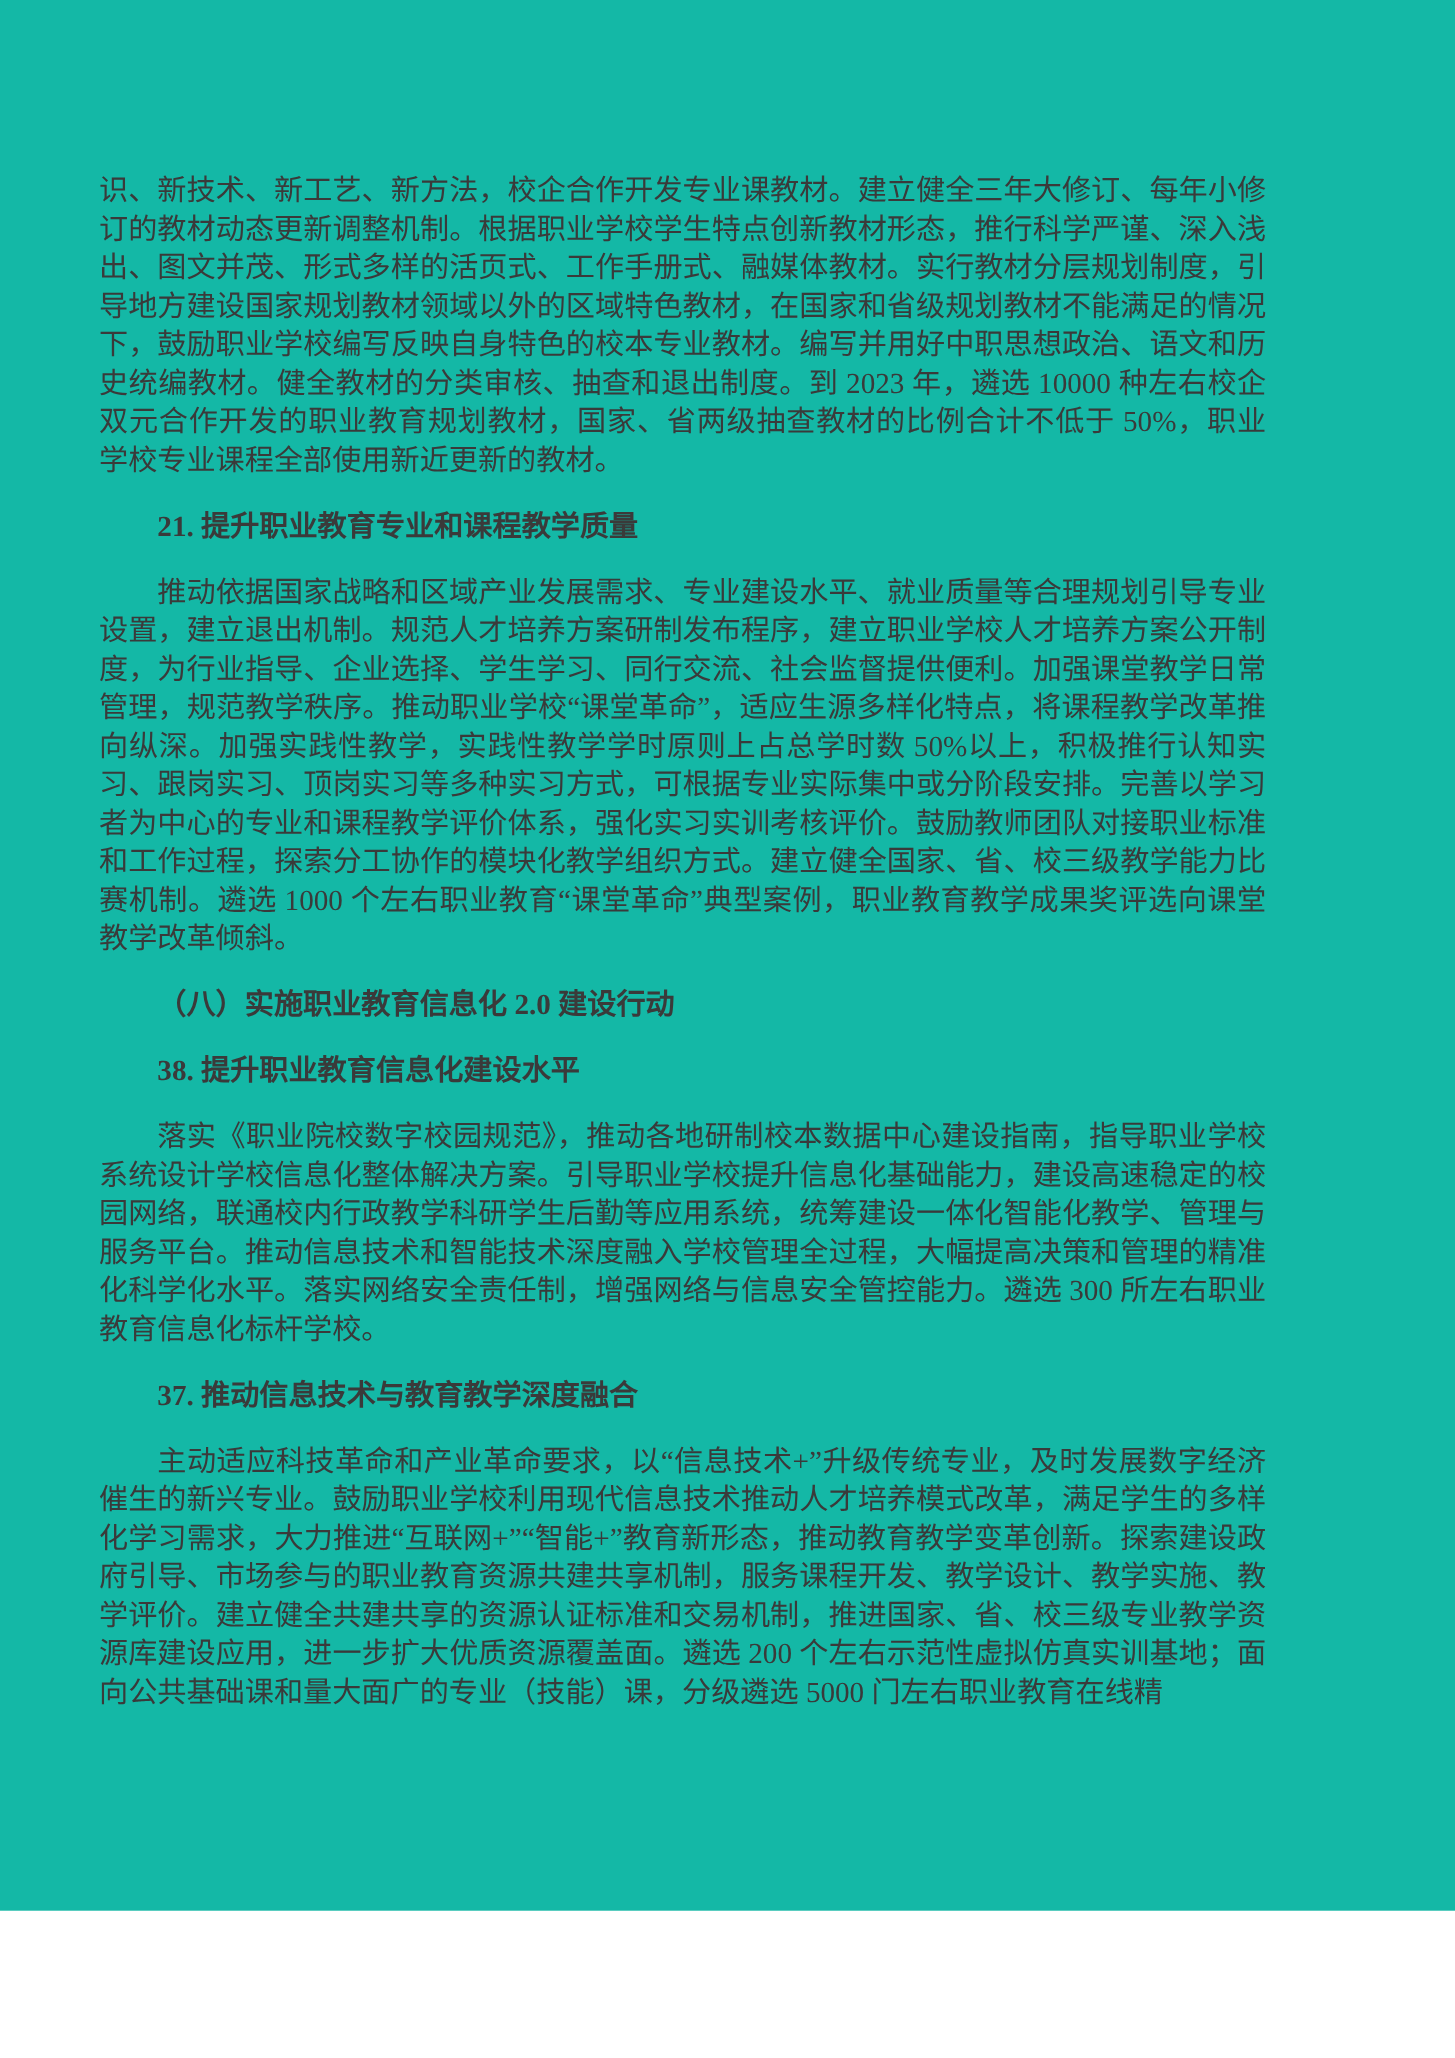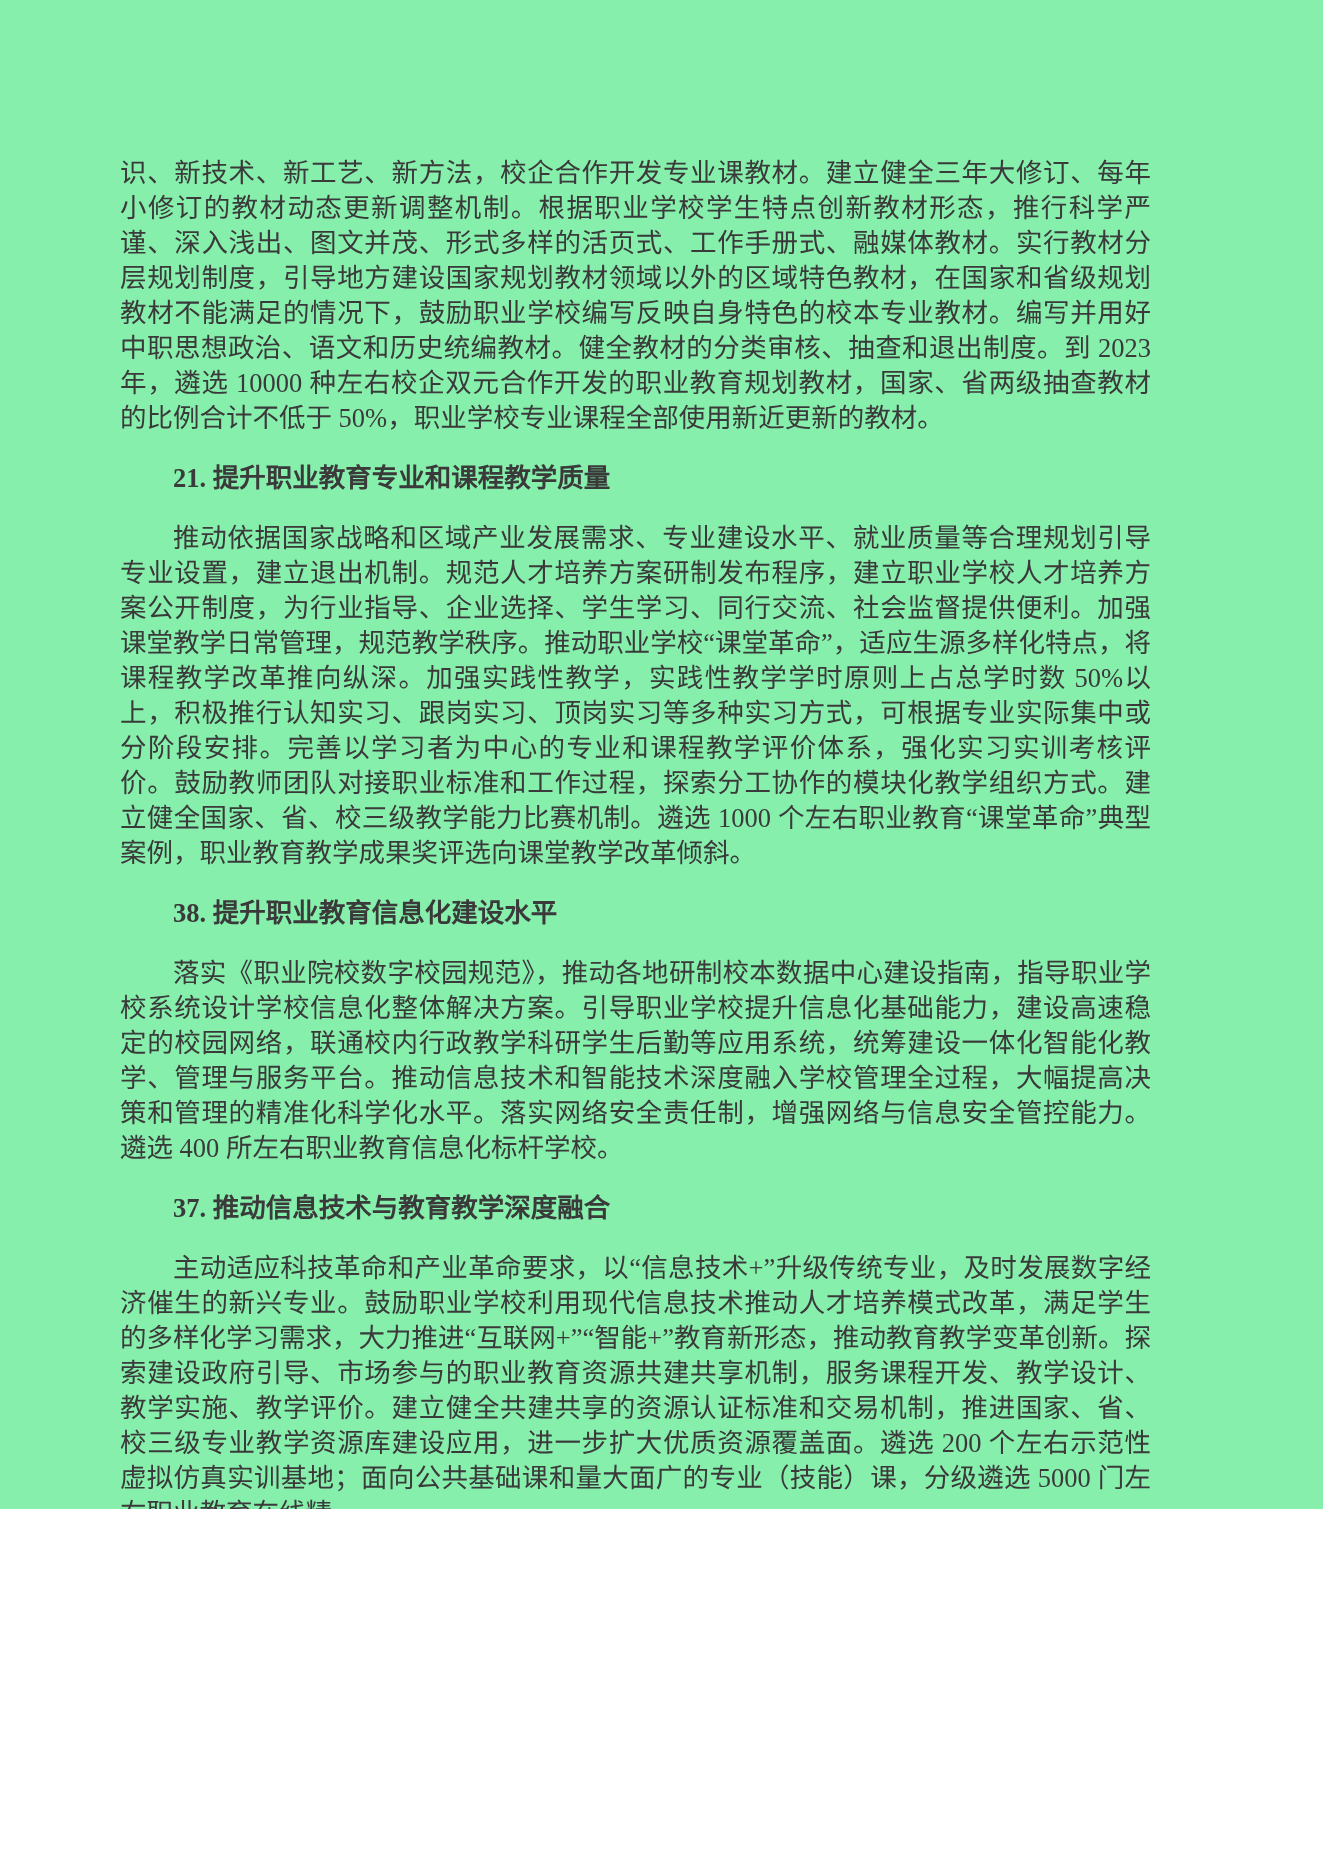--- a/index.html
+++ b/index.html
@@ -8,23 +8,23 @@
     background: #ffffff;
   }
   body {
     width: 1323px;
     height: 1871px;
     font-family: "Liberation Serif", "DejaVu Serif", serif;
   }
   .page {
     box-sizing: border-box;
     width: 1323px;
-    height: 1509px;
-    background: #86efac;
-    padding: 156px 172px 0 120px;
+    height: 1737px;
+    background: #14b8a6;
+    padding: 156px 172px 0 90px;
     overflow: hidden;
   }
   .para {
     margin: 0;
     font-size: 26.5px;
     line-height: 35px;
     text-align: justify;
     text-justify: inter-ideograph;
     color: #3a3a3a;
     word-break: break-all;
@@ -45,21 +45,22 @@
 </head>
 <body>
 
 <div class="page">
   <p class="para">识、新技术、新工艺、新方法，校企合作开发专业课教材。建立健全三年大修订、每年小修订的教材动态更新调整机制。根据职业学校学生特点创新教材形态，推行科学严谨、深入浅出、图文并茂、形式多样的活页式、工作手册式、融媒体教材。实行教材分层规划制度，引导地方建设国家规划教材领域以外的区域特色教材，在国家和省级规划教材不能满足的情况下，鼓励职业学校编写反映自身特色的校本专业教材。编写并用好中职思想政治、语文和历史统编教材。健全教材的分类审核、抽查和退出制度。到 2023 年，遴选 10000 种左右校企双元合作开发的职业教育规划教材，国家、省两级抽查教材的比例合计不低于 50%，职业学校专业课程全部使用新近更新的教材。</p>
 
   <p class="head">21. 提升职业教育专业和课程教学质量</p>
 
   <p class="para indent">推动依据国家战略和区域产业发展需求、专业建设水平、就业质量等合理规划引导专业设置，建立退出机制。规范人才培养方案研制发布程序，建立职业学校人才培养方案公开制度，为行业指导、企业选择、学生学习、同行交流、社会监督提供便利。加强课堂教学日常管理，规范教学秩序。推动职业学校“课堂革命”，适应生源多样化特点，将课程教学改革推向纵深。加强实践性教学，实践性教学学时原则上占总学时数 50%以上，积极推行认知实习、跟岗实习、顶岗实习等多种实习方式，可根据专业实际集中或分阶段安排。完善以学习者为中心的专业和课程教学评价体系，强化实习实训考核评价。鼓励教师团队对接职业标准和工作过程，探索分工协作的模块化教学组织方式。建立健全国家、省、校三级教学能力比赛机制。遴选 1000 个左右职业教育“课堂革命”典型案例，职业教育教学成果奖评选向课堂教学改革倾斜。</p>
 
+  <p class="head">（八）实施职业教育信息化 2.0 建设行动</p>
 
   <p class="head">38. 提升职业教育信息化建设水平</p>
 
-  <p class="para indent">落实《职业院校数字校园规范》，推动各地研制校本数据中心建设指南，指导职业学校系统设计学校信息化整体解决方案。引导职业学校提升信息化基础能力，建设高速稳定的校园网络，联通校内行政教学科研学生后勤等应用系统，统筹建设一体化智能化教学、管理与服务平台。推动信息技术和智能技术深度融入学校管理全过程，大幅提高决策和管理的精准化科学化水平。落实网络安全责任制，增强网络与信息安全管控能力。遴选 400 所左右职业教育信息化标杆学校。</p>
+  <p class="para indent">落实《职业院校数字校园规范》，推动各地研制校本数据中心建设指南，指导职业学校系统设计学校信息化整体解决方案。引导职业学校提升信息化基础能力，建设高速稳定的校园网络，联通校内行政教学科研学生后勤等应用系统，统筹建设一体化智能化教学、管理与服务平台。推动信息技术和智能技术深度融入学校管理全过程，大幅提高决策和管理的精准化科学化水平。落实网络安全责任制，增强网络与信息安全管控能力。遴选 300 所左右职业教育信息化标杆学校。</p>
 
   <p class="head">37. 推动信息技术与教育教学深度融合</p>
 
   <p class="para indent">主动适应科技革命和产业革命要求，以“信息技术+”升级传统专业，及时发展数字经济催生的新兴专业。鼓励职业学校利用现代信息技术推动人才培养模式改革，满足学生的多样化学习需求，大力推进“互联网+”“智能+”教育新形态，推动教育教学变革创新。探索建设政府引导、市场参与的职业教育资源共建共享机制，服务课程开发、教学设计、教学实施、教学评价。建立健全共建共享的资源认证标准和交易机制，推进国家、省、校三级专业教学资源库建设应用，进一步扩大优质资源覆盖面。遴选 200 个左右示范性虚拟仿真实训基地；面向公共基础课和量大面广的专业（技能）课，分级遴选 5000 门左右职业教育在线精</p>
 </div>
 
 </body></html>

